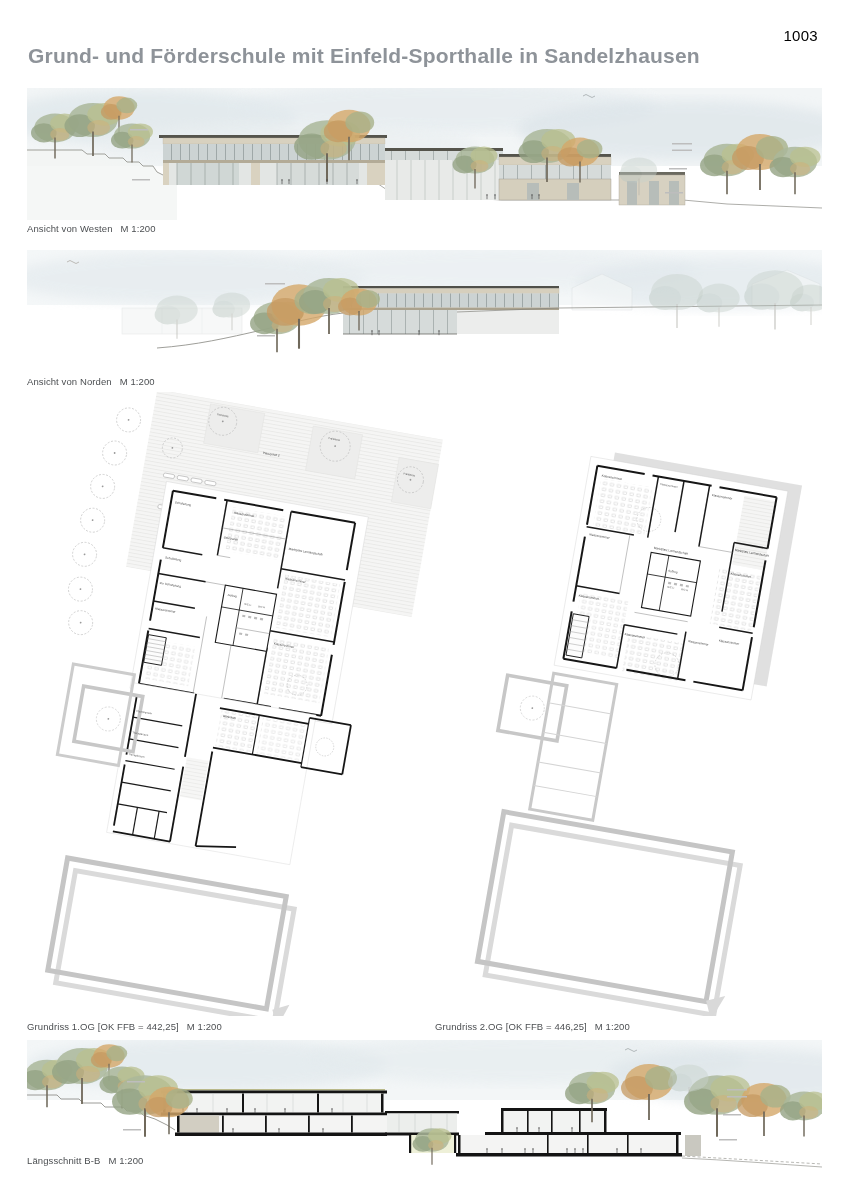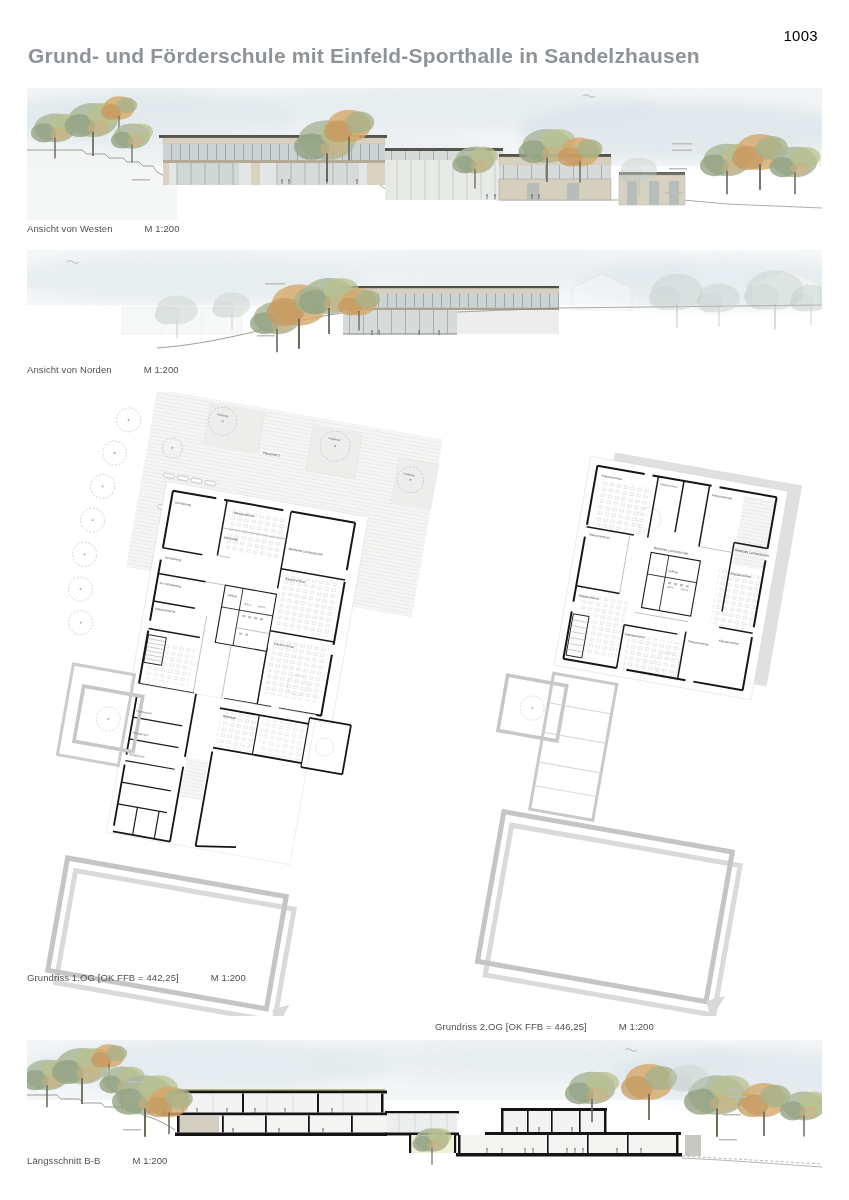--- a/index.html
+++ b/index.html
@@ -2,21 +2,21 @@
 <html><head>
 <meta charset="utf-8">
 <style>
   html,body{margin:0;padding:0;}
   body{width:849px;height:1200px;position:relative;background:#ffffff;
        font-family:"Liberation Sans",sans-serif;overflow:hidden;}
   .abs{position:absolute;}
   #page-number{top:27px;right:31px;font-size:15px;color:#000000;letter-spacing:.3px;}
   #board-title{top:44px;left:28px;font-size:21px;color:#8e9399;letter-spacing:.2px;font-weight:700;}
   .caption{font-size:9.5px;color:#4c4f52;letter-spacing:.1px;white-space:nowrap;}
-  .caption .scale{margin-left:32px;}
+  .caption .scale{margin-left:8px;}
   svg{display:block;font-family:"Liberation Sans",sans-serif;}
   text.rl{font-size:3px;fill:#3d3d3d;}
   text.rl2{font-size:2.6px;fill:#555;}
 </style>
 </head>
 <body>
 
 <svg width="0" height="0" style="position:absolute">
   <defs>
     <filter id="blur6">
@@ -221,21 +221,21 @@
     <use href="#person" transform="translate(345,82)"></use>
       <use href="#person" transform="translate(352,82)"></use>
     <use href="#person" transform="translate(392,82)"></use>
       <use href="#person" transform="translate(412,82)"></use>
   </g>
   <g fill="#bdbdbd">
     <rect x="238" y="33" width="20" height="1.5"></rect>
       <rect x="230" y="85" width="18" height="1.5"></rect>
   </g>
 </svg>
-<div class="abs caption" style="left:27px;top:364px">
+<div class="abs caption" style="left:27px;top:376px">
   <span>Ansicht von Norden</span><span class="scale">M 1:200</span>
 </div>
 
 <svg class="abs" style="left:27px;top:392px" width="795" height="624" viewBox="0 0 795 624">
 
   <g transform="rotate(10 213 208)">
     <g>
       <rect x="95" y="15" width="290" height="180" fill="url(#pHatch)" opacity=".9"></rect>
       <rect x="150" y="20" width="55" height="40" fill="#ededec" stroke="#dddddc" stroke-width=".4"></rect>
       <rect x="255" y="24" width="50" height="45" fill="#ededec" stroke="#dddddc" stroke-width=".4"></rect>
@@ -518,21 +518,21 @@
       <text class="rl2" x="642" y="196">WC D</text>
       <text class="rl2" x="656" y="196">WC H</text>
       <text class="rl" x="702" y="172">Klassenzimmer</text>
       <text class="rl" x="556" y="220">Klassenzimmer</text>
       <text class="rl" x="608" y="250">Klassenzimmer</text>
       <text class="rl" x="672" y="246">Klassenzimmer</text>
       <text class="rl" x="702" y="240">Klassenzimmer</text>
     </g>
   </g>
 </svg>
-<div class="abs caption" style="left:27px;top:972px">
+<div class="abs caption" style="left:27px;top:1021px">
   <span>Grundriss 1.OG [OK FFB = 442,25]</span><span class="scale">M 1:200</span>
 </div>
 <div class="abs caption" style="left:435px;top:1021px">
   <span>Grundriss 2.OG [OK FFB = 446,25]</span><span class="scale">M 1:200</span>
 </div>
 
 <svg class="abs" style="left:27px;top:1040px" width="795" height="136" viewBox="0 0 795 136">
   <g>
     <rect x="0" y="0" width="795" height="60" fill="#f3f6f7"></rect>
     <ellipse cx="180" cy="25" rx="180" ry="26" fill="#dfe7eb" opacity=".65" filter="url(#blur6)"></ellipse>

